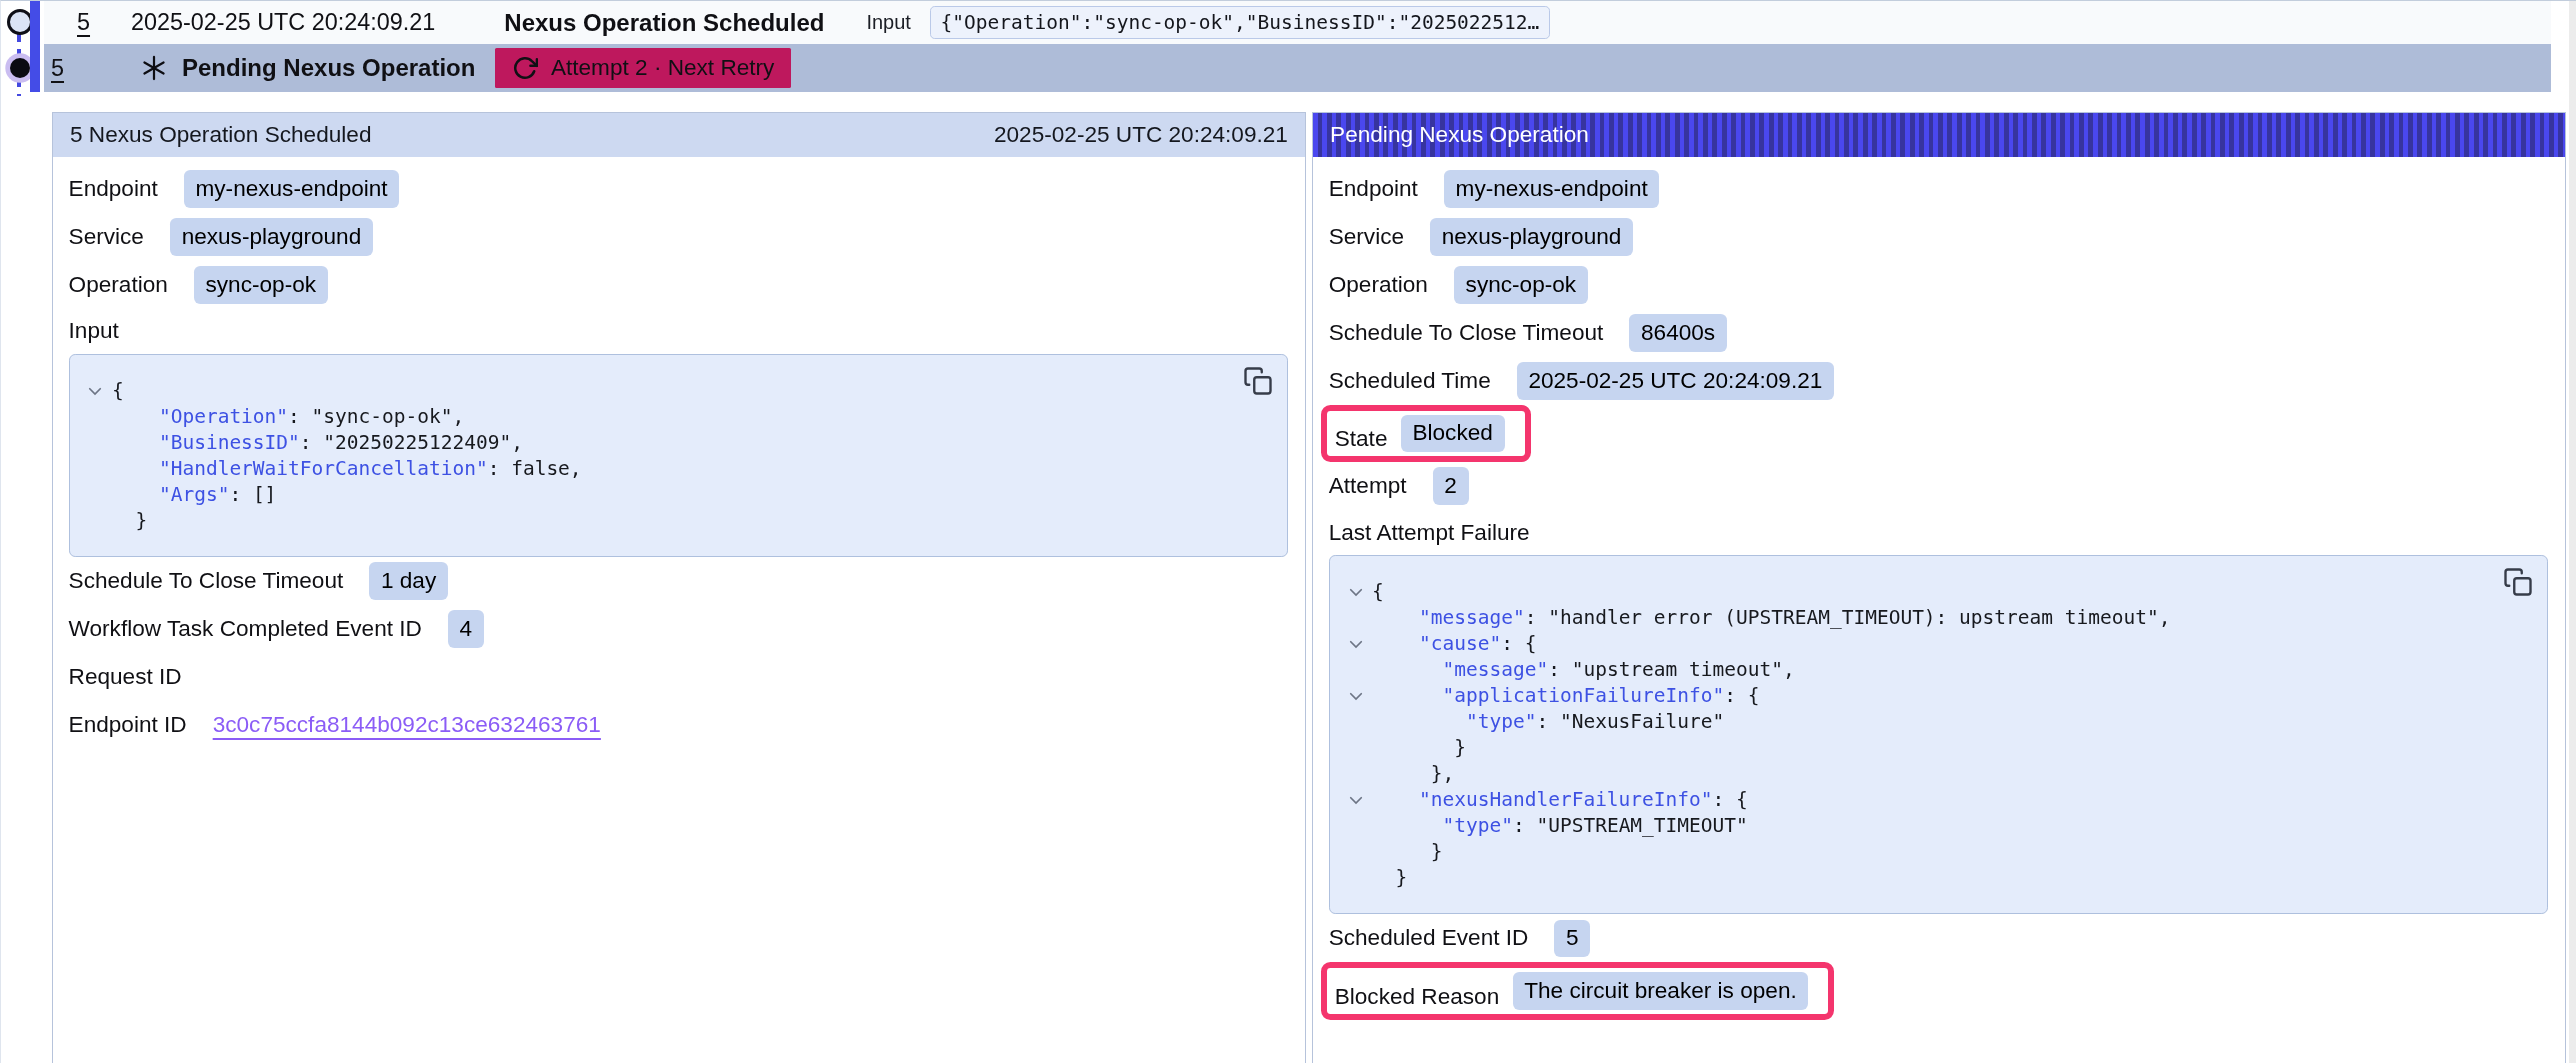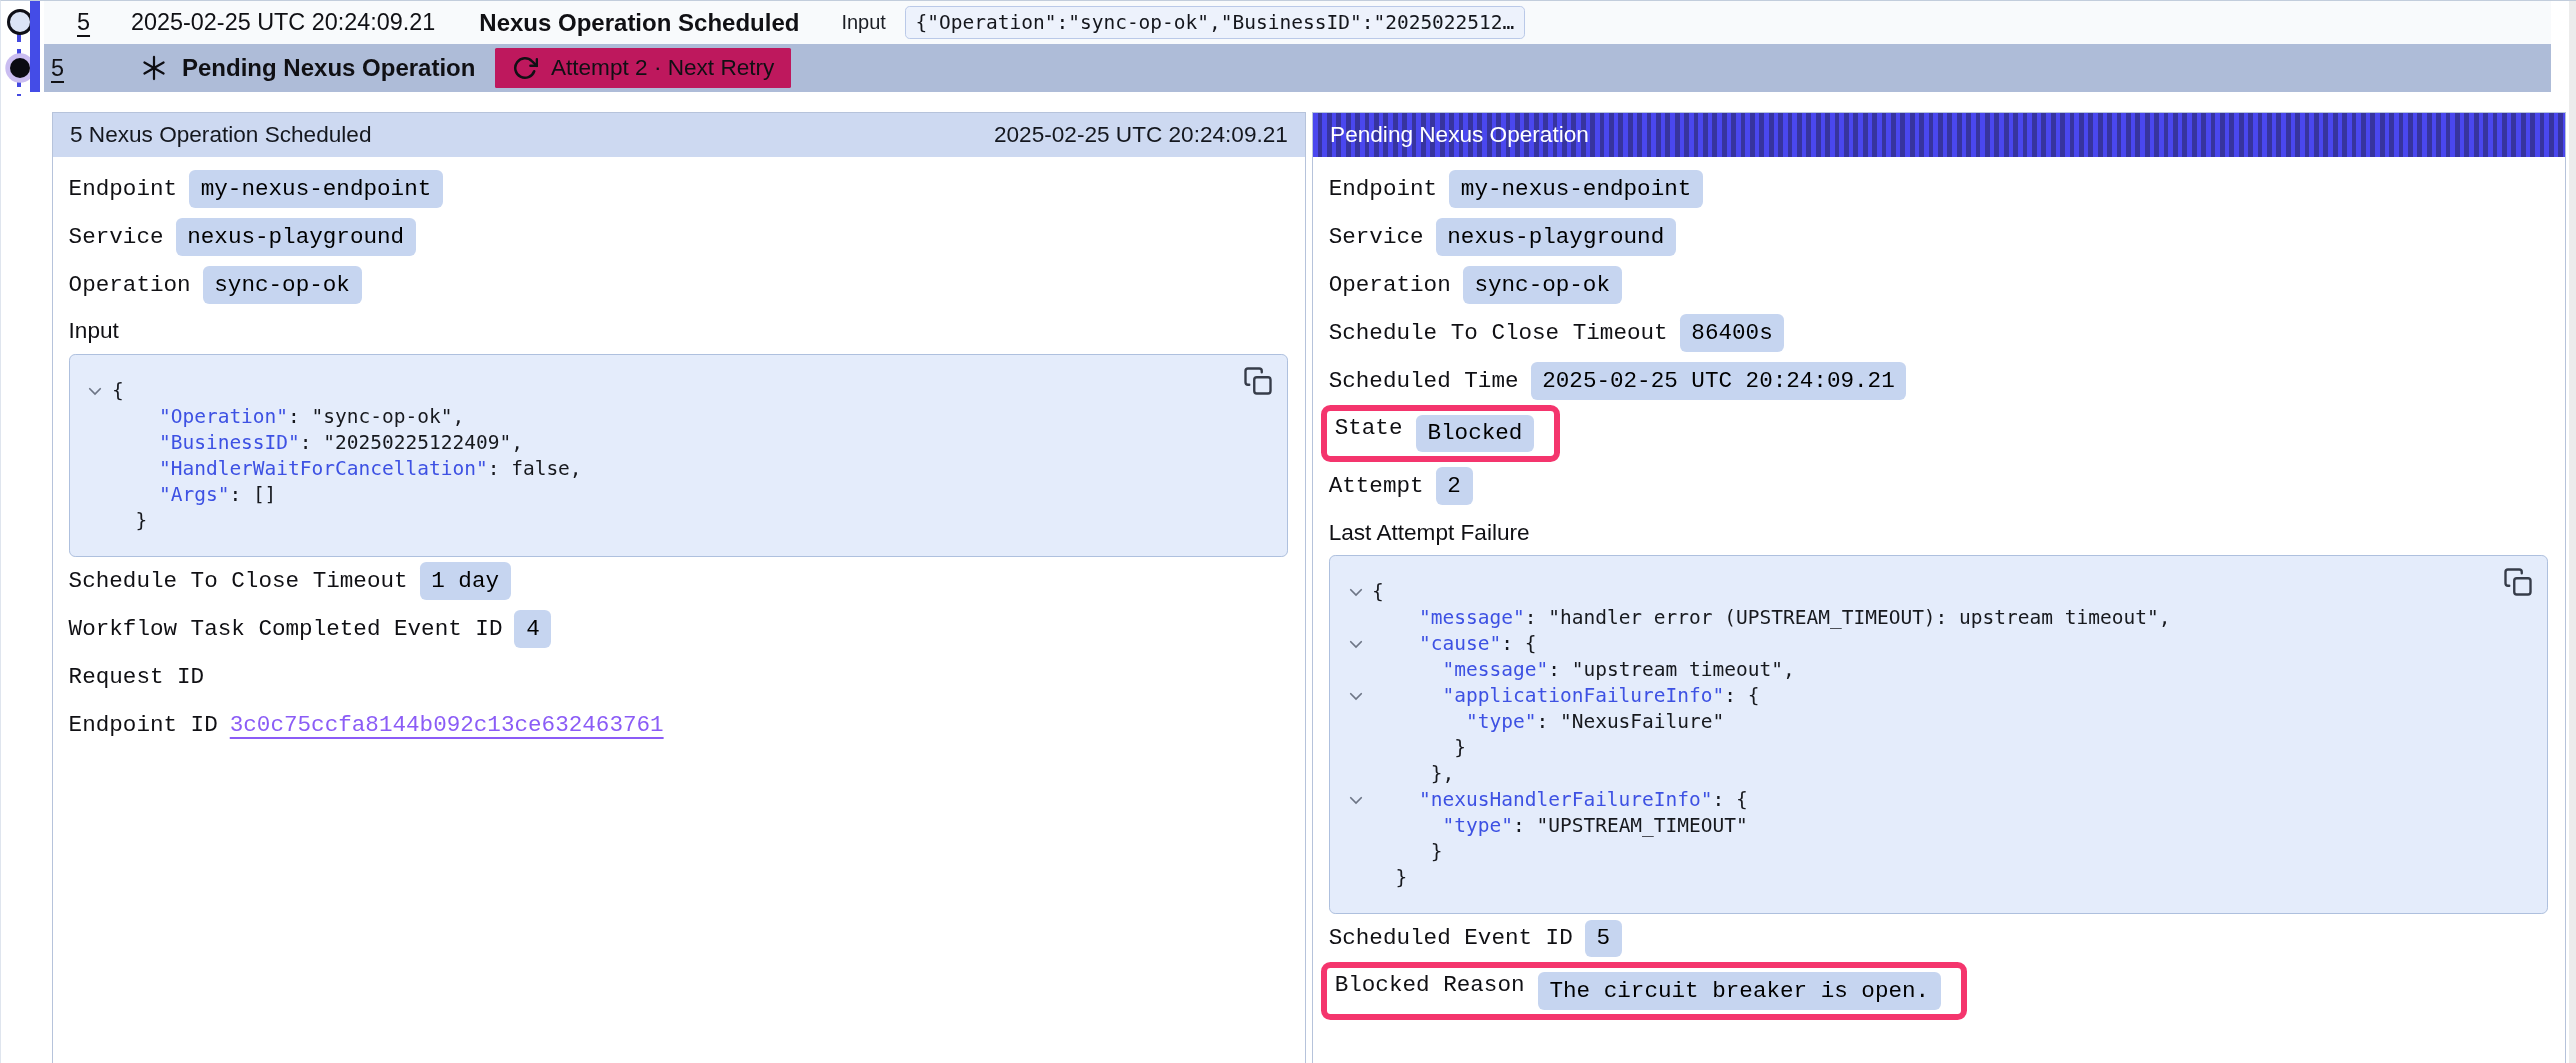--- a/index.html
+++ b/index.html
@@ -20,48 +20,48 @@
                background:repeating-linear-gradient(180deg,#4449e0 0 7.8px, transparent 7.8px 15px); }
   .rail-dot { position:absolute; left:8.6px; top:57px; width:20px; height:20px; border-radius:50%;
               background:#0b0b12; box-shadow:0 0 0 4.7px #cabdf1; z-index:4; }
 
   .event-row { display:flex; align-items:center; cursor:pointer; }
   .row-1 { height:43px; background:#f8fafc; padding-left:76px; }
   .row-2 { height:48px; background:#aebcd8; padding-left:50px; }
 
   .id-link { font-size:23.4px; color:#101014; text-decoration:underline; text-underline-offset:4.7px; }
   .ts { font-size:23.4px; margin-left:41px; white-space:nowrap; }
-  .event-name { font-size:24px; font-weight:700; margin-left:44px; white-space:nowrap; }
+  .event-name { font-size:24px; font-weight:700; margin-left:69px; white-space:nowrap; }
   .row-2 .event-name { margin-left:14px; }
   .input-inline-label { font-size:20px; margin-left:42px; color:#1b1e25; }
   .input-chip { font-family:"DejaVu Sans Mono", monospace; font-size:19.5px; margin-left:18.7px;
                 background:#edf2fc; border:1.6px solid #bac9e8; border-radius:4.7px;
                 padding:3.9px 10px; white-space:nowrap; color:#14161c; }
   .asterisk { margin-left:76px; display:flex; align-items:center; }
   .badge { display:inline-flex; align-items:center; gap:12.5px; margin-left:20px;
            background:#be185d; padding:7px 17px; border-radius:1.6px; font-size:22.6px; color:#101014; }
 
   
   .details { display:flex; gap:6.2px; margin:20px 0 0 51px; width:2514px; height:957px;
              border-bottom:4.7px solid #14151b; }
   .panel { flex:1 1 0; border:1.6px solid #b6c3db; background:#ffffff; display:flex; flex-direction:column; overflow:hidden; }
   .panel-header { flex:0 0 44px; display:flex; align-items:center; justify-content:space-between;
                   padding:0 17px; background:#cdd9f1; font-size:22.6px; color:#14171e; }
   .panel-header.striped { background:repeating-linear-gradient(90deg,#4a47ef 0 4.7px,#37349f 4.7px 9.4px);
                           color:#ffffff; font-weight:500; justify-content:flex-start; }
   .panel-body { padding:7.8px 17px 0 15.6px; }
 
-  .drow { display:flex; align-items:center; min-height:48px; gap:12px;font-family:Liberation Mono, monospace; }
+  .drow { display:flex; align-items:center; min-height:48px; gap:26px; }
   .dlabel { font-size:22.6px; white-space:nowrap; }
   .chip { background:#c6d5f0; border-radius:6.2px; padding:4.7px 11.7px; font-size:22.6px;
           color:#000000; line-height:1.25; white-space:nowrap; }
   .link-value { font-size:22.6px; color:#8b5cf6; text-decoration:underline; text-underline-offset:5.5px; }
   .section-label { font-size:22.6px; margin:9.4px 0 9.4px; }
 
-  .annotation { display:inline-flex; align-items:flex-start; gap:13.3px;
+  .annotation { display:inline-flex; align-items:flex-end; gap:13.3px;
                 border:6.2px solid #f4356d; border-radius:9.4px;
                 padding:3.9px 20px 3.9px 7.8px; margin-left:-7.8px; }
 
   .code-block { position:relative; background:#e4ecfb; border:1.6px solid #aec0de; border-radius:6.2px;
                 padding:23.4px 62px 22px 9.4px; }
   .copy-btn { position:absolute; top:11px; right:12.5px; width:33px; height:33px;
               background:none; border:none; cursor:pointer; padding:0; }
   .code-line { display:flex; font-family:"DejaVu Sans Mono", monospace; font-size:19.5px;
                line-height:26px; color:#17191e; white-space:pre; }
   .gutter { flex:0 0 33px; display:flex; justify-content:center; align-items:center; }

